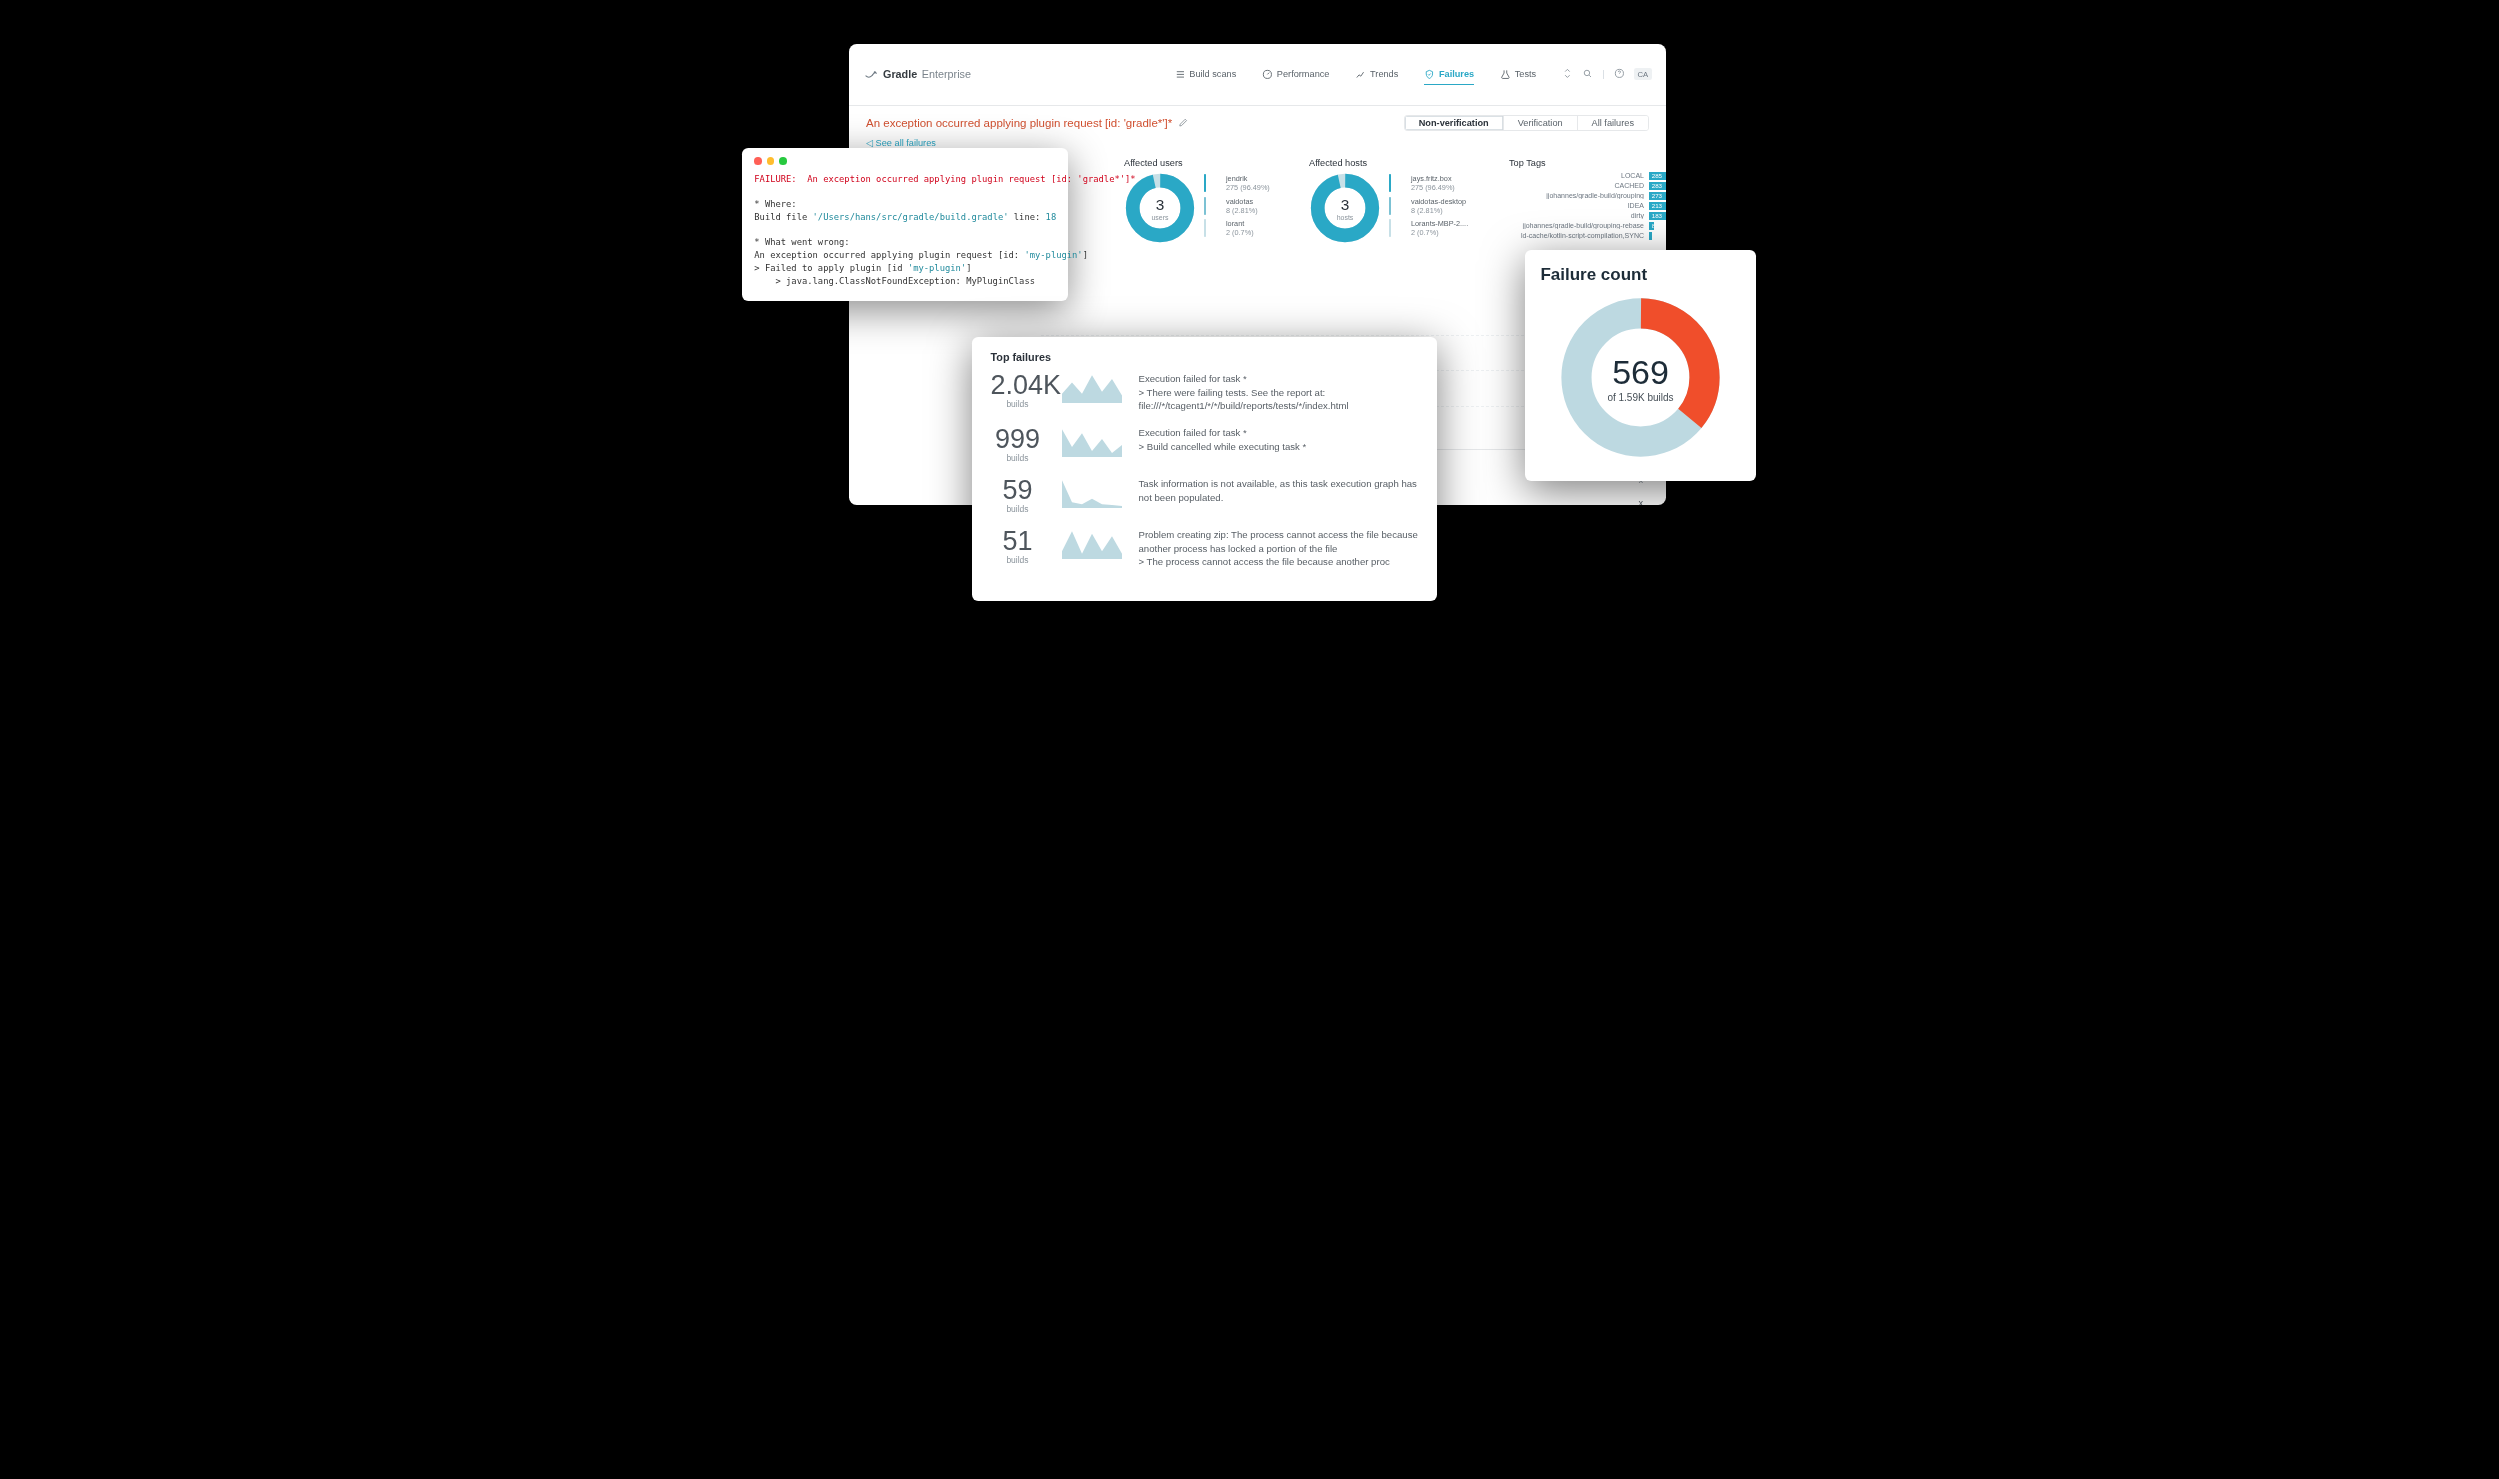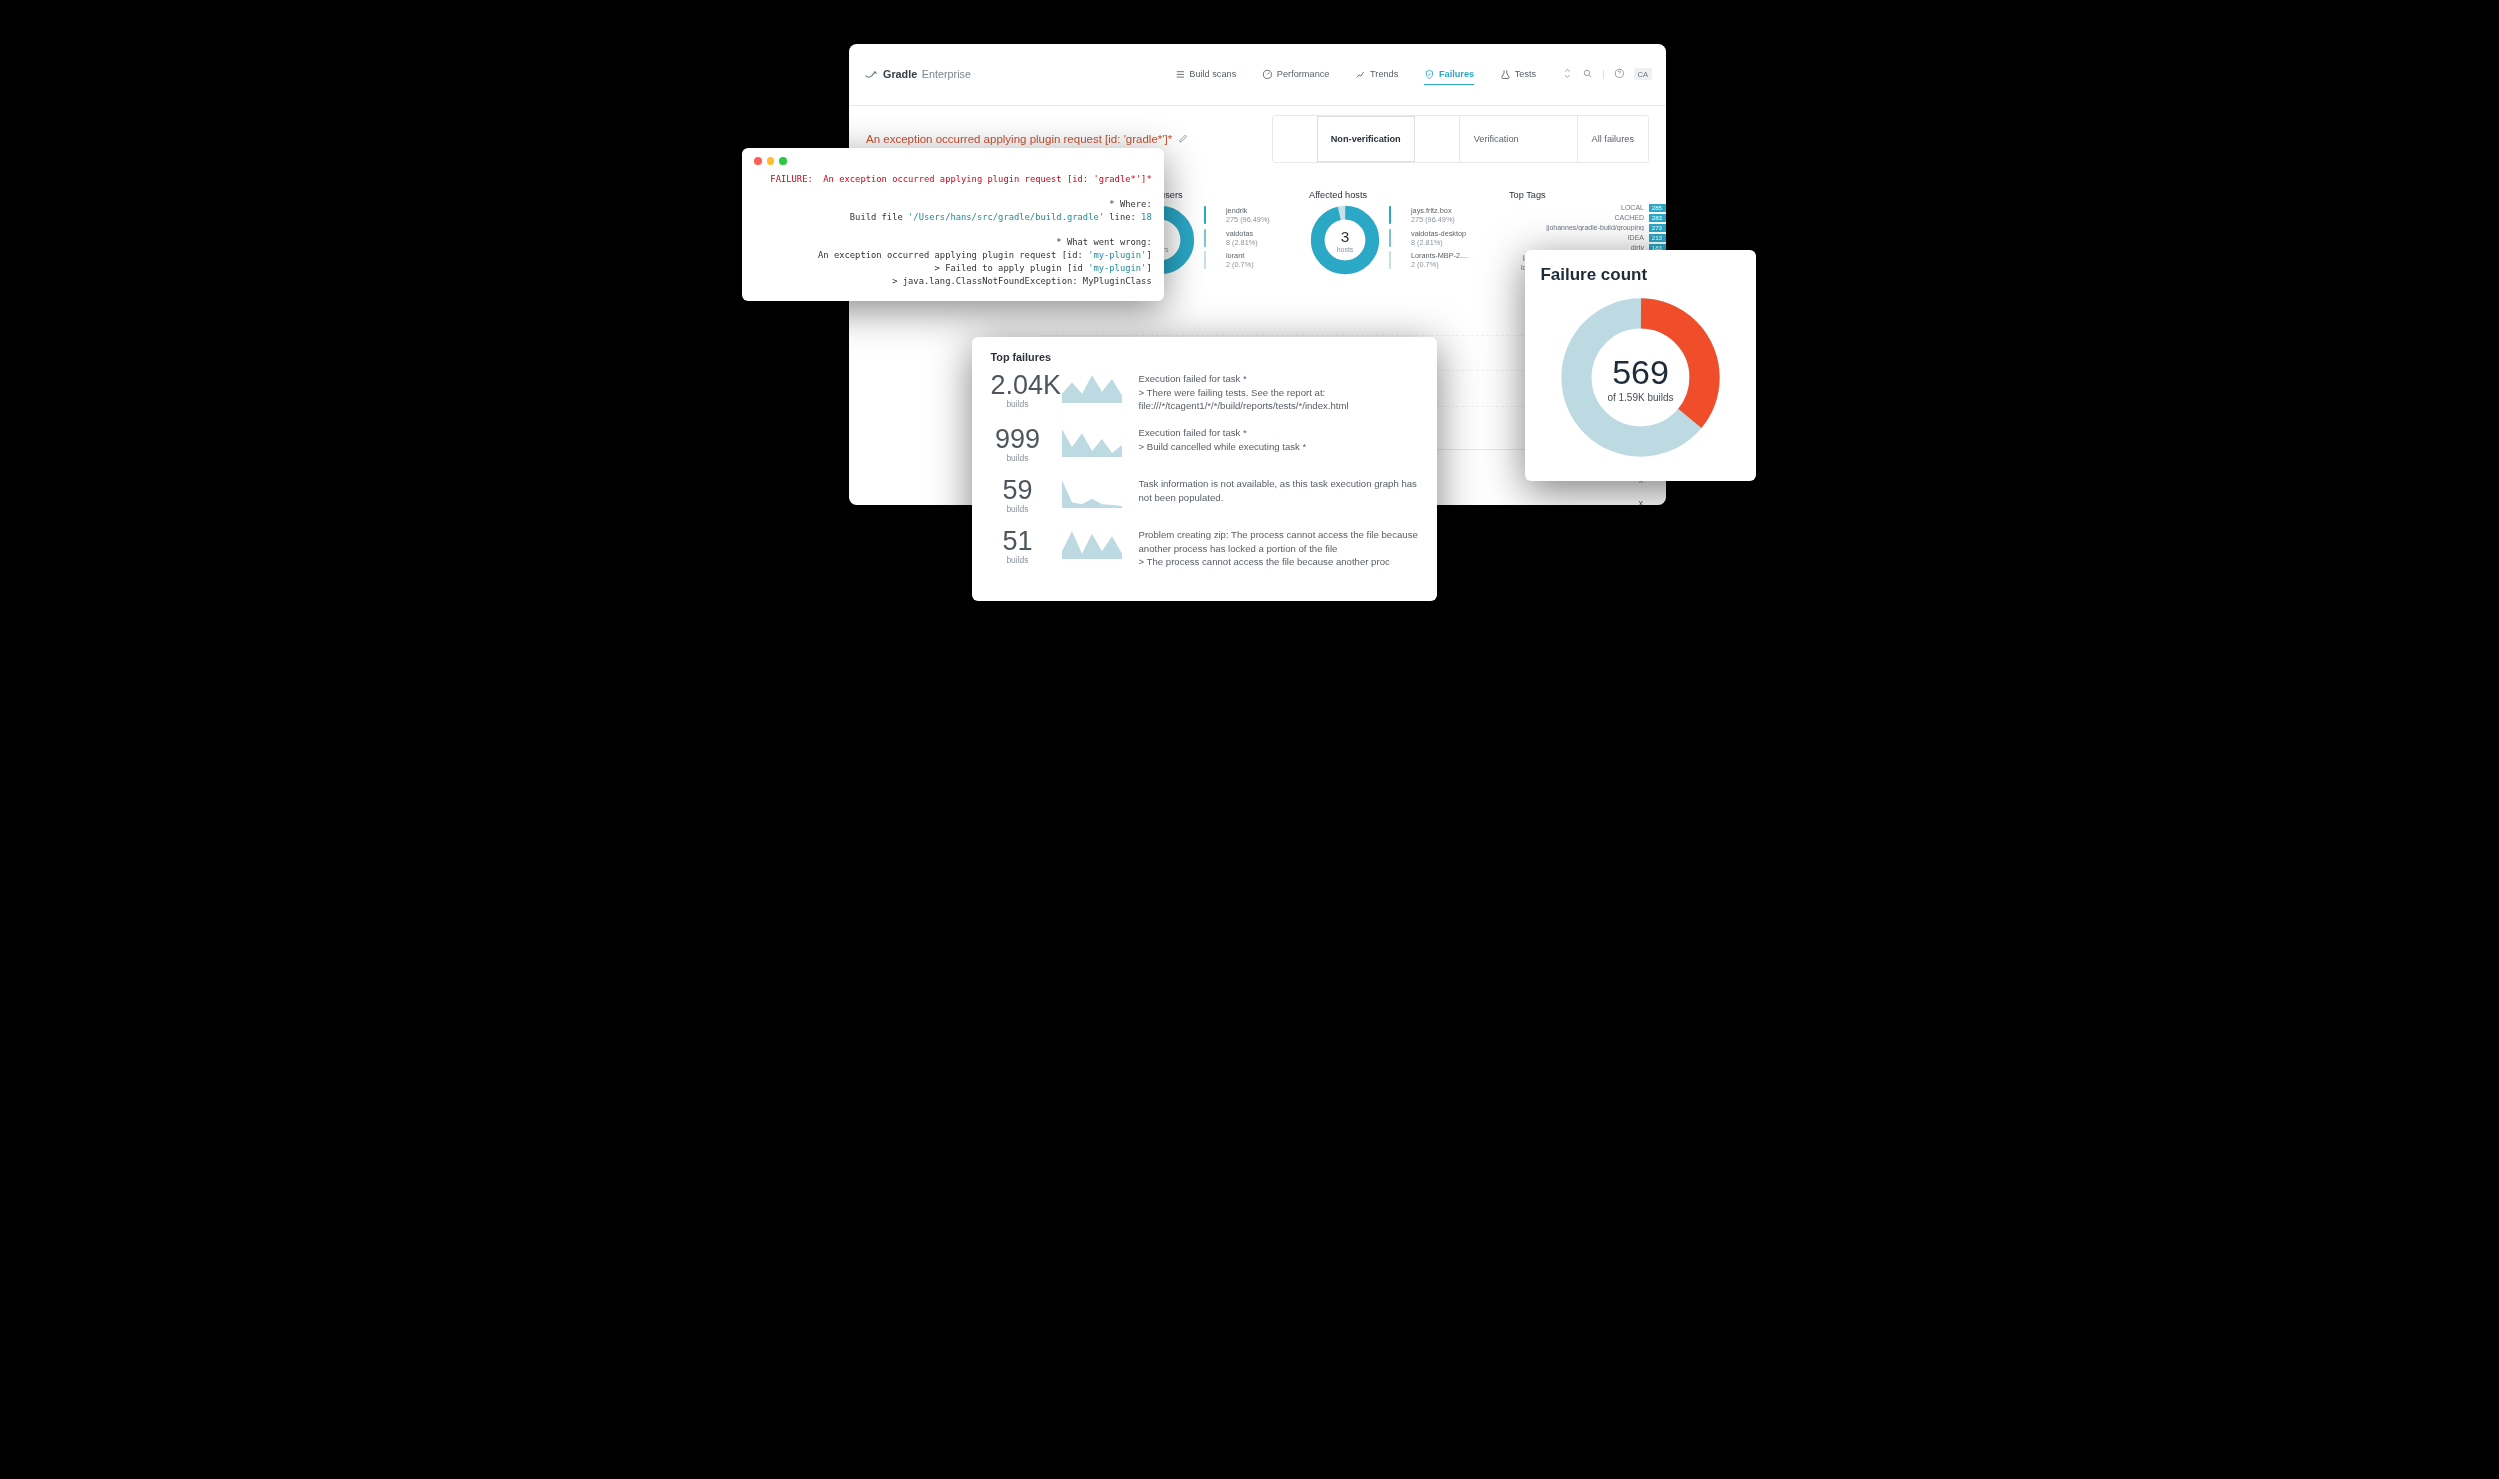--- a/index.html
+++ b/index.html
@@ -30,21 +30,21 @@
   .nav-item svg{width:10.8px;height:10.8px;stroke:#5b636a;}
   .nav-item.active{color:var(--teal);font-weight:600;border-bottom:1.5px solid var(--teal);}
   .nav-item.active svg{stroke:var(--teal);}
   .nav-right{display:flex;align-items:center;gap:9.2px;color:#8b949c;}
   .chip{background:#eef1f3;border-radius:2.3px;padding:1.5px 3.8px;font-size:7.7px;color:#6c7680;}
 
   .subhead{display:flex;align-items:center;justify-content:space-between;padding:9.2px 17px 4.6px;}
   .exception{color:#d05030;font-size:11.5px;display:flex;align-items:center;gap:6.2px;}
   .exception svg{width:10.8px;height:10.8px;stroke:#8a9299;}
   .seg{display:flex;border:0.8px solid var(--border);border-radius:3.1px;overflow:hidden;font-size:9.2px;}
-  .seg-btn{padding:18px 14px;color:#5b636a;background:#fff;cursor:pointer;margin-left:44px;}
+  .seg-btn{padding:2px 14px;color:#5b636a;background:#fff;cursor:pointer;}
   .seg-btn.sel{background:#fff;font-weight:600;color:#2b323a;box-shadow:inset 0 0 0 0.8px #d0d7dd;}
   .seg-btn+.seg-btn{border-left:0.8px solid var(--border);}
 
   .link-back{padding:1.5px 17px 6.2px;font-size:9.2px;}
   .link-back a{color:var(--teal);text-decoration:none;}
 
   .metrics{display:flex;gap:31px;padding:3.1px 17px 7.7px;}
   .metric-col{flex:0 0 auto;}
   .metric-col.users{margin-left:258px;width:154px;}
   .metric-col.hosts{width:169px;}
@@ -75,21 +75,21 @@
   .chart-bar{position:absolute;bottom:0;width:7.7px;background:var(--teal);}
 
   .failed-lbl{position:absolute;left:169px;top:411px;font-size:9.2px;font-weight:600;color:#2b323a;}
   .col-head{position:absolute;left:169px;top:431px;font-size:8.5px;color:#8b949c;}
   .table-row{position:absolute;left:169px;top:454px;font-size:9.2px;color:#2b323a;display:flex;gap:92px;}
   .far-right{position:absolute;right:23px;font-size:9.2px;color:#5b636a;}
   .far-right.th{top:431px;font-size:8.5px;color:#8b949c;}
   .far-right.td{top:454px;}
 
   
-  .terminal{position:absolute;left:45px;top:148px;width:422px;background:var(--panel);border-radius:6.2px;box-shadow:0 9.2px 38px rgba(0,0,0,.45);padding:9.2px 12.3px 14px;font-family:"SF Mono",Menlo,Consolas,monospace;font-size:8.8px;line-height:1.45;text-align:right;}
+  .terminal{position:absolute;left:45px;top:148px;width:326px;background:var(--panel);border-radius:6.2px;box-shadow:0 9.2px 38px rgba(0,0,0,.45);padding:9.2px 12.3px 14px;font-family:"SF Mono",Menlo,Consolas,monospace;font-size:8.8px;line-height:1.45;}
   .dots{display:flex;gap:4.6px;margin-bottom:7.7px;}
   .dot{width:7.7px;height:7.7px;border-radius:50%;}
   .dot.r{background:#ff5f56;} .dot.y{background:#ffbd2e;} .dot.g{background:#27c93f;}
   .t-red{color:var(--red);} .t-teal{color:#208a9c;} .t-grey{color:#333;}
   .terminal div{white-space:pre;}
 
   
   .card-failures{position:absolute;left:275px;top:337px;width:465px;background:var(--panel);border-radius:6.2px;box-shadow:0 9.2px 42px rgba(0,0,0,.5);padding:14px 18.5px 18.5px;}
   .card-failures h3{margin:0 0 9.2px;font-size:10.8px;color:#2b323a;font-weight:600;}
   .frow{display:flex;gap:17px;align-items:flex-start;margin-bottom:14px;}

